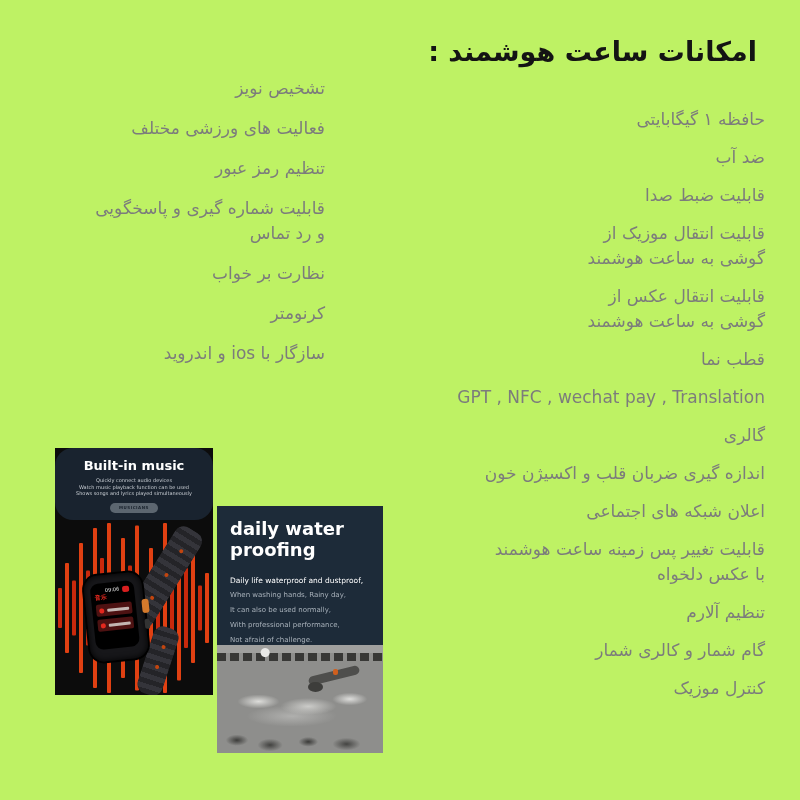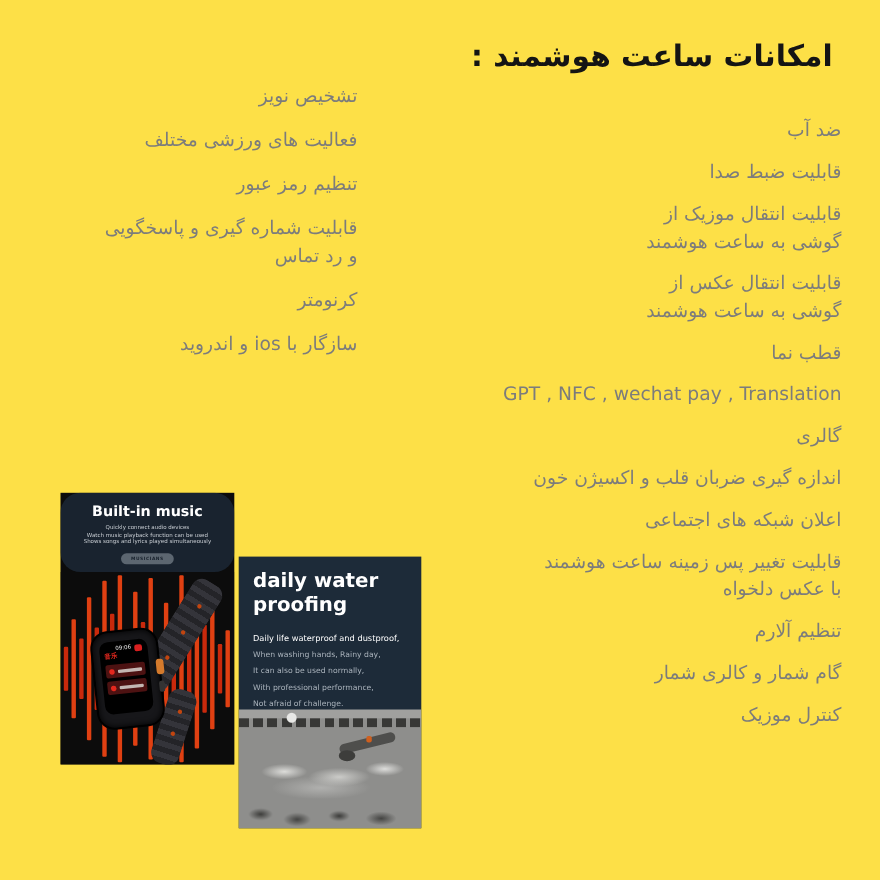--- a/index.html
+++ b/index.html
@@ -1,18 +1,18 @@
 <!DOCTYPE html>
 <html><head>
 <meta charset="utf-8">
 <style>
   html,body{margin:0;padding:0;}
   body{width:800px;height:800px;background:#ffffff;overflow:hidden;
        font-family:"DejaVu Sans", sans-serif;position:relative;}
-  .canvas{position:absolute;inset:0;width:800px;height:800px;background:#fde047;}
+  .canvas{position:absolute;inset:0;width:800px;height:800px;background:#bef264;}
 
   
   .page-title{position:absolute;top:36px;right:43px;margin:0;direction:rtl;
     font-size:27px;font-weight:bold;color:#141414;letter-spacing:0;}
 
   
   .col{position:absolute;direction:rtl;text-align:right;color:#7c7c7c;}
   .col .feat{font-size:17px;line-height:25px;white-space:pre-line;}
   .right-col{top:107px;right:35px;width:380px;}
   .right-col .feat{margin-bottom:13px;}
@@ -84,20 +84,21 @@
   .watch-dot{position:absolute;right:27%;top:22%;width:5px;height:6px;background:#cf5f1e;border-radius:2px;}
 </style>
 </head>
 <body>
 
 <div class="canvas">
 
   <h1 class="page-title" dir="rtl">امکانات ساعت هوشمند :</h1>
 
   <div class="col right-col" dir="rtl">
+      <div class="feat">حافظه ۱ گیگابایتی</div>
       <div class="feat">ضد آب</div>
       <div class="feat">قابلیت ضبط صدا</div>
       <div class="feat">قابلیت انتقال موزیک از
 گوشی به ساعت هوشمند</div>
       <div class="feat">قابلیت انتقال عکس از
 گوشی به ساعت هوشمند</div>
       <div class="feat">قطب نما</div>
       <div class="feat">GPT , NFC , wechat pay , Translation</div>
       <div class="feat">گالری</div>
       <div class="feat">اندازه گیری ضربان قلب و اکسیژن خون</div>
@@ -108,20 +109,21 @@
       <div class="feat">گام شمار و کالری شمار</div>
       <div class="feat">کنترل موزیک</div>
     </div>
 
   <div class="col left-col" dir="rtl">
       <div class="feat">تشخیص نویز</div>
       <div class="feat">فعالیت های ورزشی مختلف</div>
       <div class="feat">تنظیم رمز عبور</div>
       <div class="feat">قابلیت شماره گیری و پاسخگویی
 و رد تماس</div>
+      <div class="feat">نظارت بر خواب</div>
       <div class="feat">کرنومتر</div>
       <div class="feat">سازگار با  ios و اندروید</div>
     </div>
 
   <section class="panel panel-music">
     <div class="pm-header">
       <h2 class="pm-title">Built-in music</h2>
       <div class="pm-line">Quickly connect audio devices</div>
       <div class="pm-line">Watch music playback function can be used</div>
       <div class="pm-line">Shows songs and lyrics played simultaneously</div>

